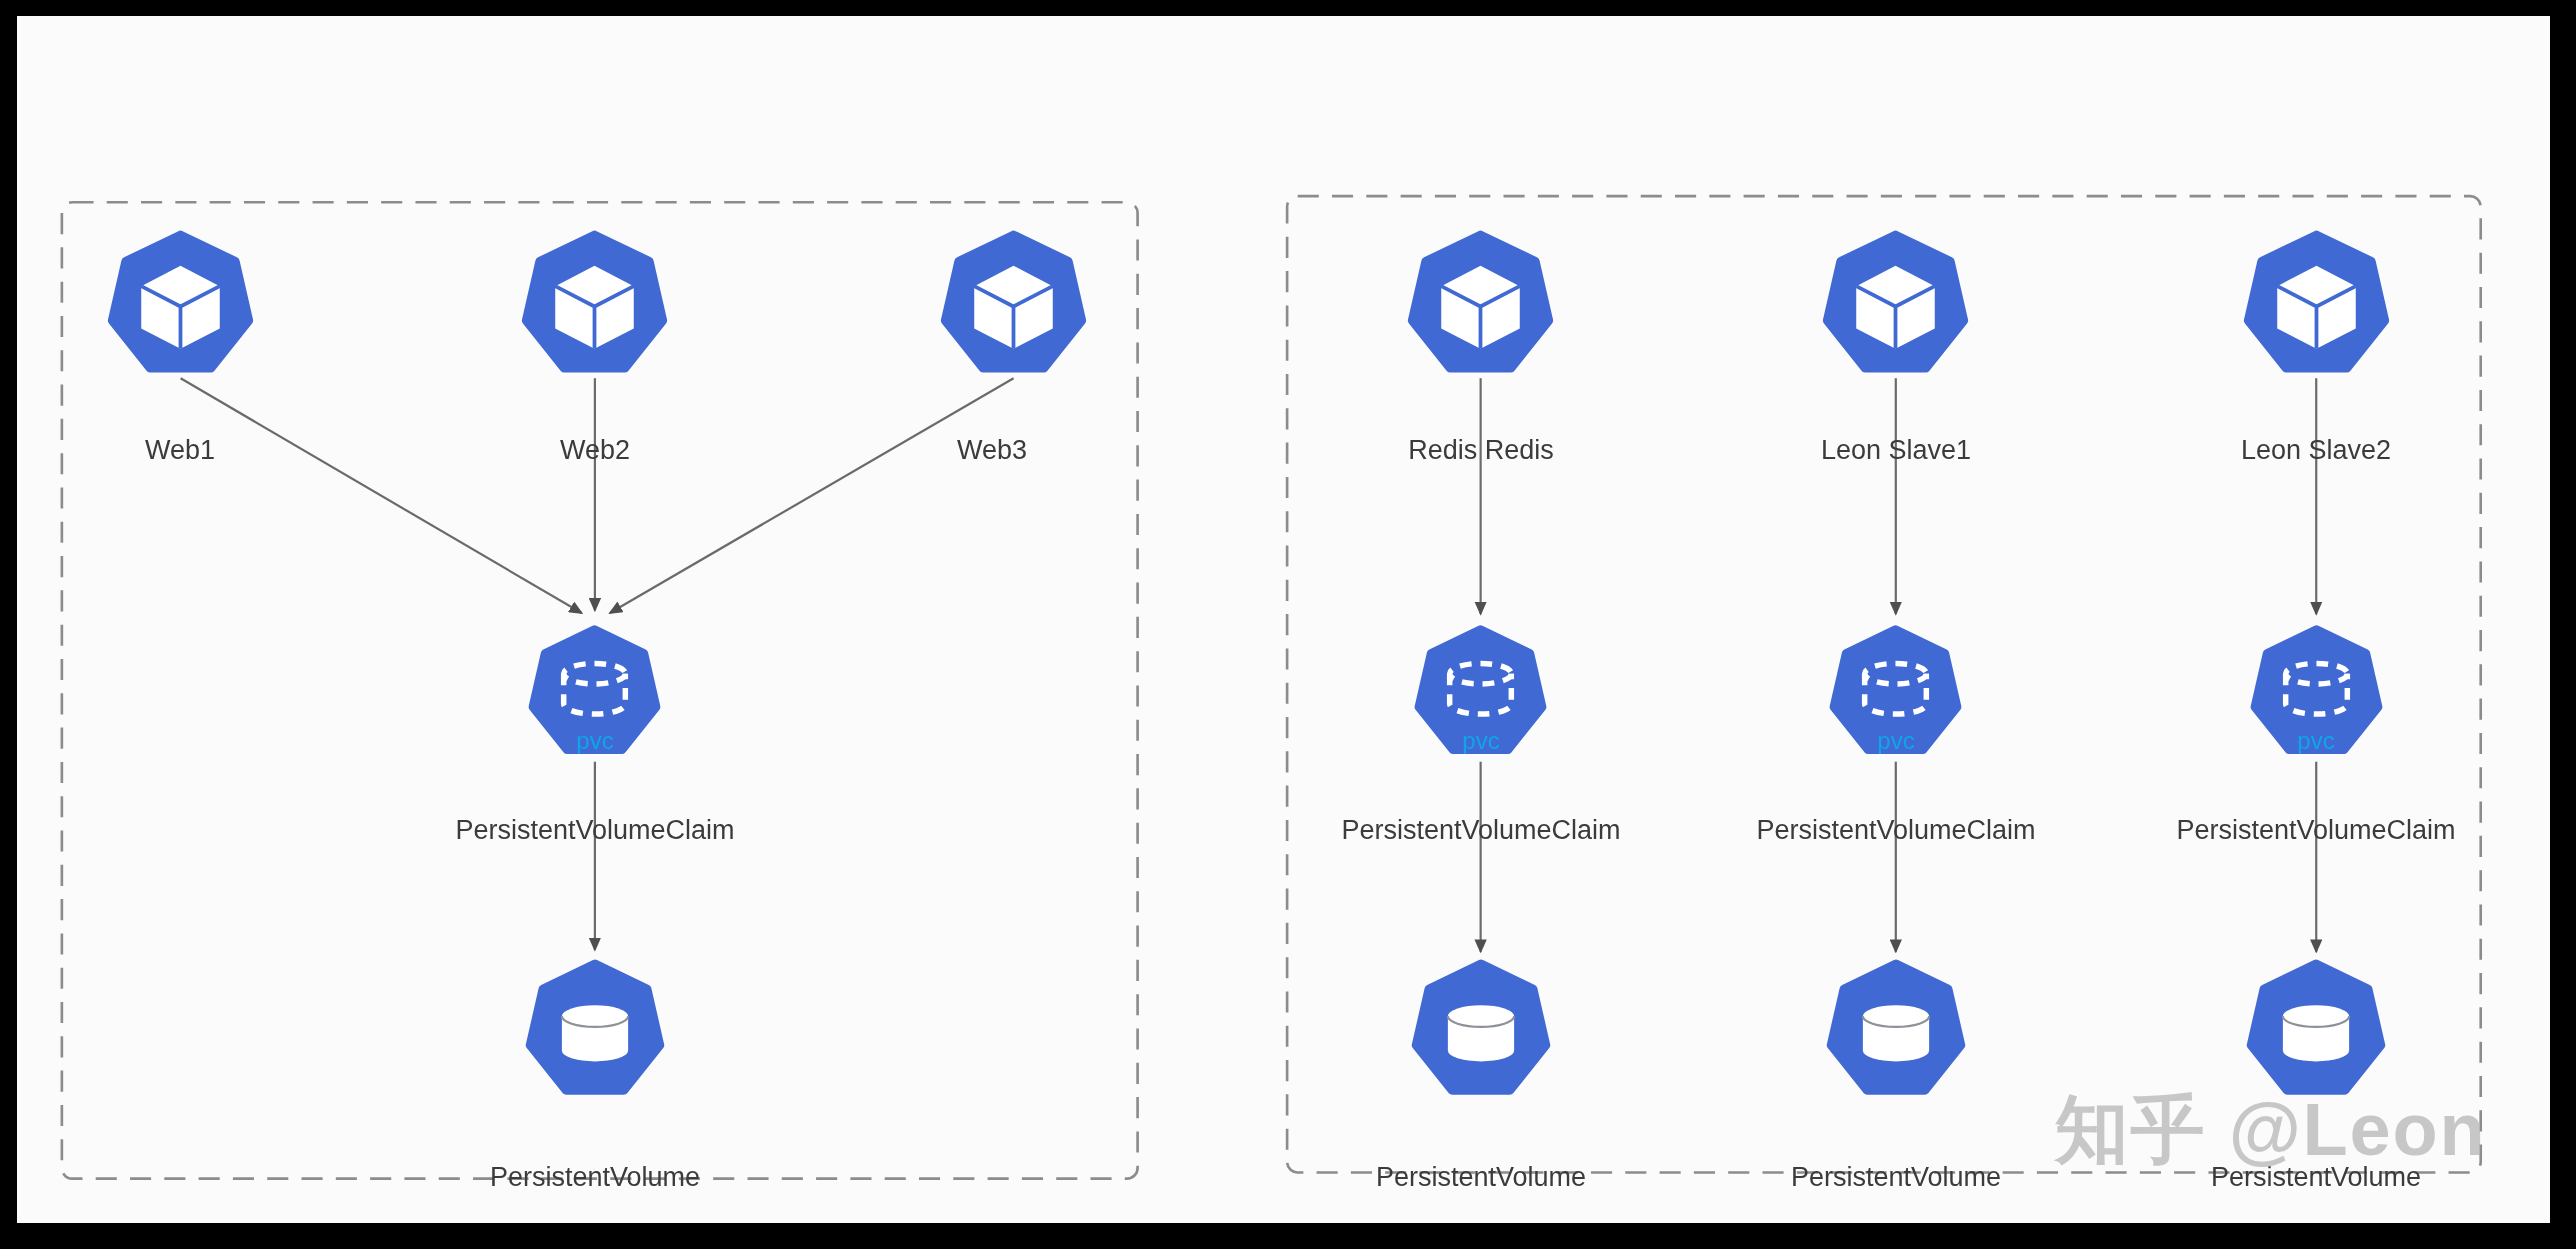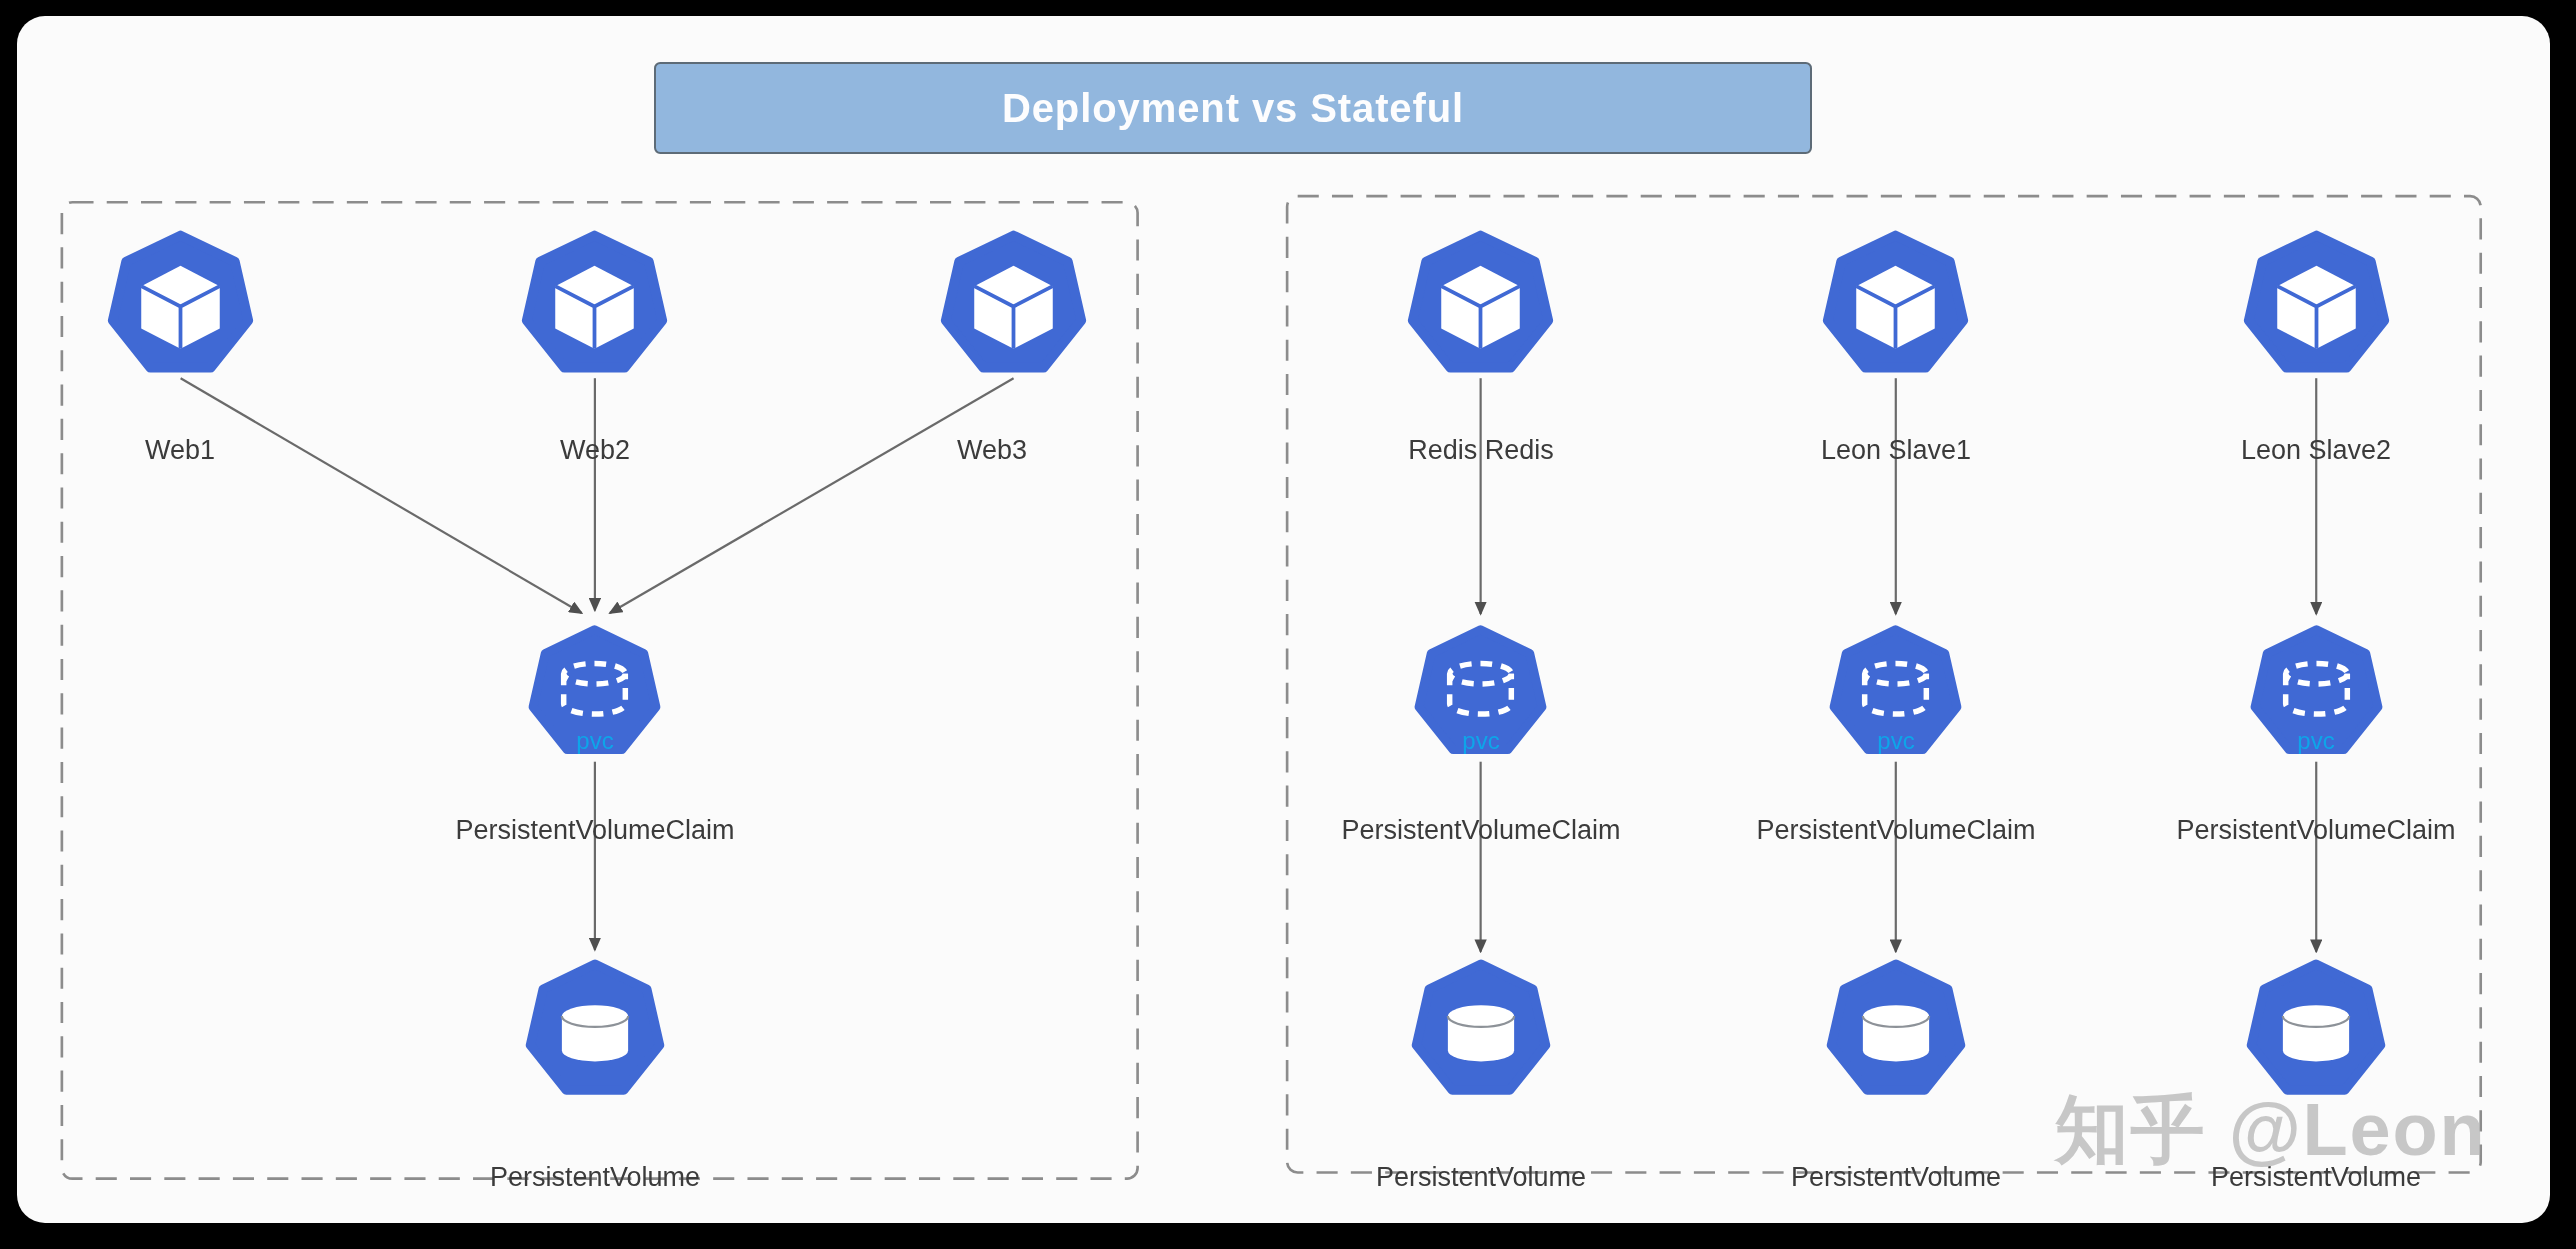--- a/index.html
+++ b/index.html
@@ -2,21 +2,21 @@
 <html style="font-size:14px"><head>
 <meta charset="utf-8">
 <style>
   html,body{margin:0;padding:0;background:#222;}
   #canvas{
     position:relative;width:2576px;height:1249px;background:#000;
     overflow:hidden;font-family:"Liberation Sans","DejaVu Sans",sans-serif;
   }
   #white-area{
     position:absolute;left:16.7px;top:16px;width:2533px;height:1207px;
-    background:#fbfbfb;overflow:hidden;border-radius:28px;
+    background:#fbfbfb;overflow:hidden;
   }
   #title-banner{
     position:absolute;left:654px;top:62px;width:1158px;height:92px;
     background:#92b7de;border:2.6px solid #5d6b77;border-radius:6.2px;
     box-sizing:border-box;display:flex;align-items:center;justify-content:center;
     z-index:5;
   }
   #title-banner .title-text{
     color:#fdfdfe;font-size:40px;font-weight:bold;letter-spacing:0.9px;
   }
@@ -81,23 +81,20 @@
     <line x1="676" y1="866" x2="676" y2="1080" stroke="#6a6a6a" stroke-width="2.5" marker-end="url(#arrowhead)"></line>
 
     <line x1="1683" y1="430" x2="1683" y2="698" stroke="#6a6a6a" stroke-width="2.5" marker-end="url(#arrowhead)"></line>
     <line x1="2155" y1="430" x2="2155" y2="698" stroke="#6a6a6a" stroke-width="2.5" marker-end="url(#arrowhead)"></line>
     <line x1="2633" y1="430" x2="2633" y2="698" stroke="#6a6a6a" stroke-width="2.5" marker-end="url(#arrowhead)"></line>
     <line x1="1683" y1="866" x2="1683" y2="1082" stroke="#6a6a6a" stroke-width="2.5" marker-end="url(#arrowhead)"></line>
     <line x1="2155" y1="866" x2="2155" y2="1082" stroke="#6a6a6a" stroke-width="2.5" marker-end="url(#arrowhead)"></line>
     <line x1="2633" y1="866" x2="2633" y2="1082" stroke="#6a6a6a" stroke-width="2.5" marker-end="url(#arrowhead)"></line>
   </svg>
 
-  <div id="title-banner">
-    <span class="title-text">Deployment vs Stateful</span>
-  </div>
 
   <svg class="icon" style="left:105px;top:228px" width="151" height="151" viewBox="0 0 172 172">
       <use href="#sym-pod"></use>
     </svg>
   <svg class="icon" style="left:519px;top:228px" width="151" height="151" viewBox="0 0 172 172">
       <use href="#sym-pod"></use>
     </svg>
   <svg class="icon" style="left:938px;top:228px" width="151" height="151" viewBox="0 0 172 172">
       <use href="#sym-pod"></use>
     </svg>

